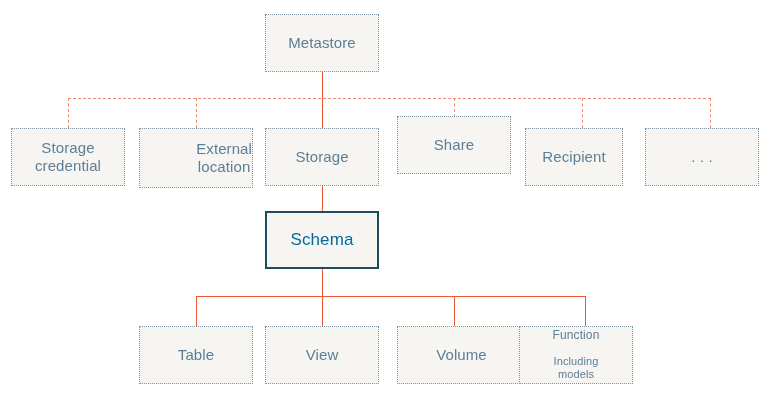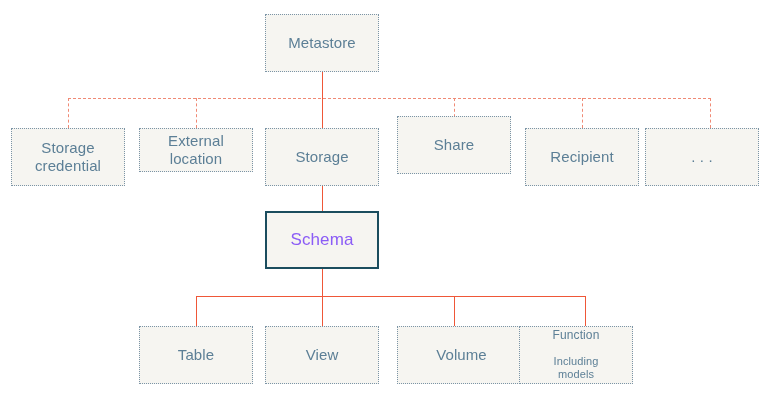--- a/index.html
+++ b/index.html
@@ -42,21 +42,21 @@
     display: block;
     font-size: 11px;
     line-height: 1.22;
     margin-top: 12px;
     white-space: pre-line;
   }
 
   
   .node.highlight {
     border: 2px solid #1b4d5e;
-    color: #8b5cf6;
+    color: #0369a1;
     font-size: 17px;
   }
 
   
   .conn {
     position: absolute;
   }
   .conn.v-solid {
     width: 0;
     border-left: 1.5px solid #ef5738;
@@ -93,34 +93,34 @@
   <div class="conn v-dash" style="left:582px; top:98px; height:30px;"></div>
   <div class="conn v-dash" style="left:710px; top:98px; height:30px;"></div>
 
   <div class="conn v-solid" style="left:322px; top:98px; height:30px;"></div>
 
   <div class="node" style="left:11px; top:128px; width:114px; height:58px;">
     <span class="label">Storage
 credential</span>
   </div>
 
-  <div class="node" style="left:139px; top:128px; width:114px; height:44px;">
+  <div class="node" style="left:139px; top:128px; width:114px; height:60px;align-items:flex-end;">
     <span class="label">External
 location</span>
   </div>
 
   <div class="node" style="left:265px; top:128px; width:114px; height:58px;">
     <span class="label">Storage</span>
   </div>
 
   <div class="node" style="left:397px; top:116px; width:114px; height:58px;text-align:center;">
     <span class="label">Share</span>
   </div>
 
-  <div class="node" style="left:525px; top:128px; width:114px; height:58px;">
+  <div class="node" style="left:525px; top:128px; width:98px; height:58px;">
     <span class="label">Recipient</span>
   </div>
 
   <div class="node" style="left:645px; top:128px; width:114px; height:58px;">
     <span class="label">. . .</span>
   </div>
 
   <div class="conn v-solid" style="left:322px; top:186px; height:25px;"></div>
 
   <div class="node highlight" style="left:265px; top:211px; width:114px; height:58px;">

